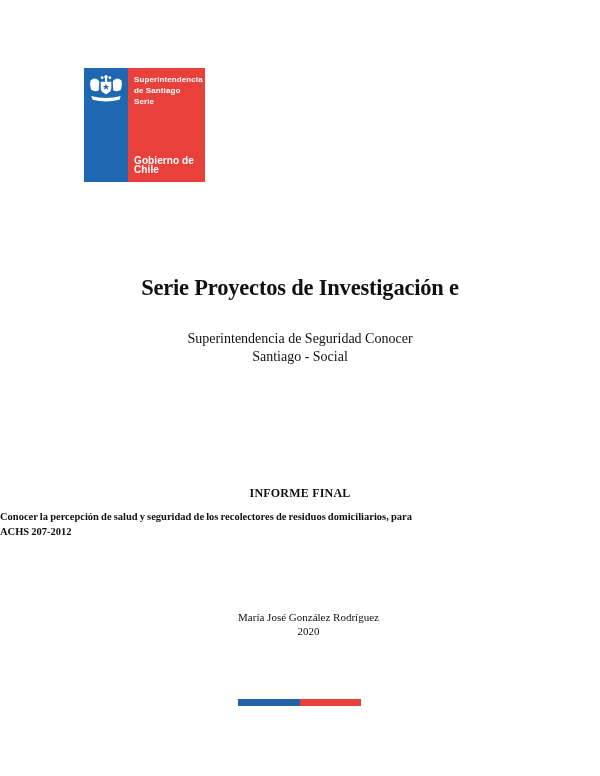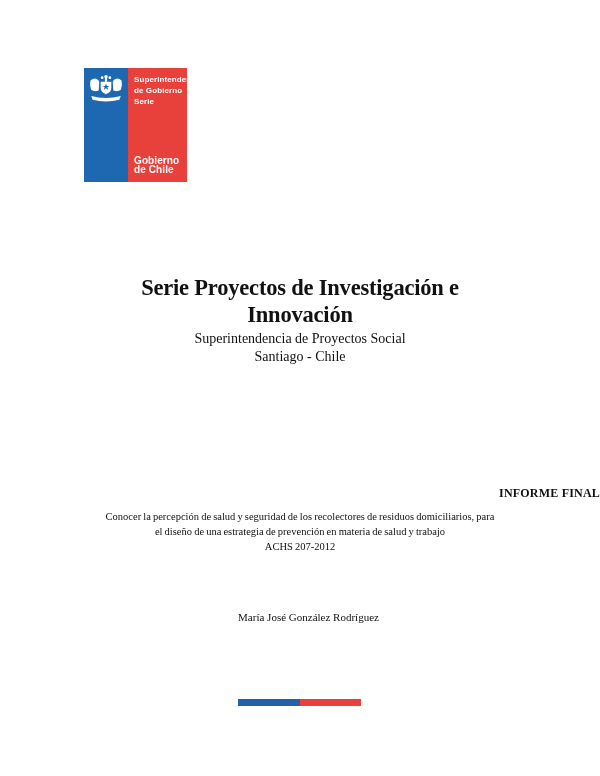--- a/index.html
+++ b/index.html
@@ -15,21 +15,21 @@
     font-family:"Liberation Serif", serif;
     color:#111111;
     position:relative;
     overflow:hidden;
   }
   .page{position:relative;width:600px;height:776px;background:#ffffff;}
 
   
   .logo{
     position:absolute;left:84px;top:68px;
-    width:103px;height:114px;
+    width:121px;height:114px;
     display:flex;
   }
   .logo-blue{
     width:44px;height:100%;
     background:var(--logo-blue);
     display:flex;justify-content:center;align-items:flex-start;
     padding-top:4px;
   }
   .logo-red{
     flex:1;height:100%;
@@ -60,29 +60,30 @@
   }
   .subtitle-block{
     position:absolute;left:0;right:0;top:330px;
     text-align:center;
   }
   .subtitle-line{font-size:14px;line-height:18px;}
 
   
   .report-heading{
     position:absolute;left:0;right:0;top:486px;
-    text-align:right;
+    text-align:center;
     font-size:12px;font-weight:bold;line-height:14px;
     letter-spacing:0.2px;
   }
   .report-desc{
     position:absolute;left:0;right:0;top:509px;
-    text-align:center;
+    text-align:left;
     font-size:10.5px;line-height:15px;
     word-spacing:-0.5px;
+    font-weight:bold;
   }
 
   
   .author-block{
     position:absolute;left:0;right:0;top:610px;
     text-align:center;
     font-size:11px;line-height:14px;padding-left:17px;
   }
 
   
@@ -118,47 +119,46 @@
 
           <path d="M4 28.5 q18 5.2 36 0 l-1.6 4.6 q-16.4 4.2 -32.8 0 z"></path>
         </g>
 
         <polygon points="22,13.5 23.1,16.3 26,16.3 23.7,18 24.6,20.8 22,19.1 19.4,20.8 20.3,18 18,16.3 20.9,16.3" fill="#1E68B2"></polygon>
       </svg>
     </div>
     <div class="logo-red" style="background-color: rgb(232, 65, 60);">
       <div class="logo-inst">
         <div>Superintendencia</div>
-        <div>de Gobierno</div>
+        <div>de Santiago</div>
         <div>Serie</div>
       </div>
       <div class="logo-gov">Gobierno de Chile</div>
     </div>
   </div>
 
   <div class="title-block">
     <div class="title-line">Serie Proyectos de Investigación e</div>
-    <div class="title-line">Innovación</div>
   </div>
 
   <div class="subtitle-block">
-    <div class="subtitle-line">Superintendencia de Proyectos Social</div>
-    <div class="subtitle-line">Santiago - Chile</div>
+    <div class="subtitle-line">Superintendencia de Seguridad Conocer</div>
+    <div class="subtitle-line">Santiago - Social</div>
   </div>
 
   <div class="report-heading">INFORME FINAL</div>
 
   <div class="report-desc">
     <div>Conocer la percepción de salud y seguridad de los recolectores de residuos domiciliarios, para</div>
-    <div>el diseño de una estrategia de prevención en materia de salud y trabajo</div>
     <div>ACHS 207-2012</div>
   </div>
 
   <div class="author-block">
     <div>María José González Rodríguez</div>
+    <div>2020</div>
   </div>
 
   <div class="footer-bar">
     <div class="half bar-blue" style="background-color: rgb(35, 97, 169);"></div>
     <div class="half bar-red" style="background-color: rgb(232, 65, 60);"></div>
   </div>
 
 </div>
 
 </body></html>

